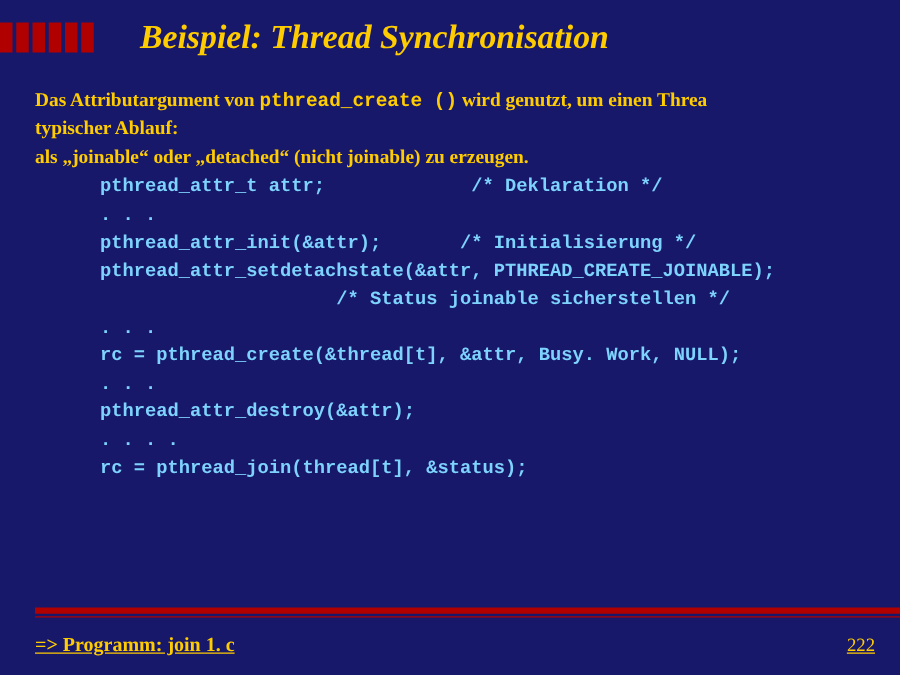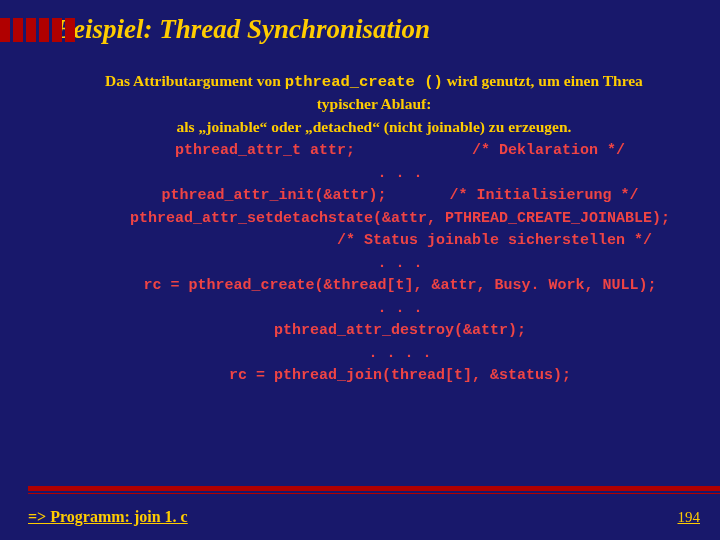--- a/index.html
+++ b/index.html
@@ -7,21 +7,21 @@
     width: 720px;
     height: 540px;
     background: #18186b;
     font-family: Georgia, 'Times New Roman', serif;
     overflow: hidden;
     position: relative;
   }
   .header {
     position: relative;
     padding-top: 14px;
-    padding-left: 55px;
+    padding-left: 112px;
     height: 58px;
   }
   .logo-bars {
     position: absolute;
     left: 0;
     top: 18px;
     display: flex;
     gap: 3px;
   }
   .logo-bars span {
@@ -35,31 +35,30 @@
     font-size: 27px;
     font-weight: bold;
     font-style: italic;
   }
   .content {
     color: #ffcc00;
     font-size: 15.5px;
     padding: 12px 0 0 28px;
     line-height: 1.45;
     font-weight: bold;
-    text-align: center;
   }
   .mono {
     font-family: 'Courier New', monospace;
     font-weight: bold;
     white-space: pre;
   }
   .code-block {
     font-family: 'Courier New', monospace;
     font-weight: bold;
-    color: #ef4444;
+    color: #7dd3fc;
     white-space: pre;
     font-size: 15px;
     line-height: 1.5;
     padding-left: 52px;
     margin-top: 2px;
   }
   .footer-rule {
     position: absolute;
     left: 28px;
     right: 0;
@@ -126,13 +125,13 @@
 . . . .
 rc = pthread_join(thread[t], &amp;status);</div>
 </div>
 
 <div class="footer-rule">
   <div class="thick"></div>
   <div class="thin"></div>
 </div>
 
 <div class="footer-text">=&gt; Programm: join 1. c</div>
-<div class="page-num">194</div>
+<div class="page-num">222</div>
 
 </body></html>

